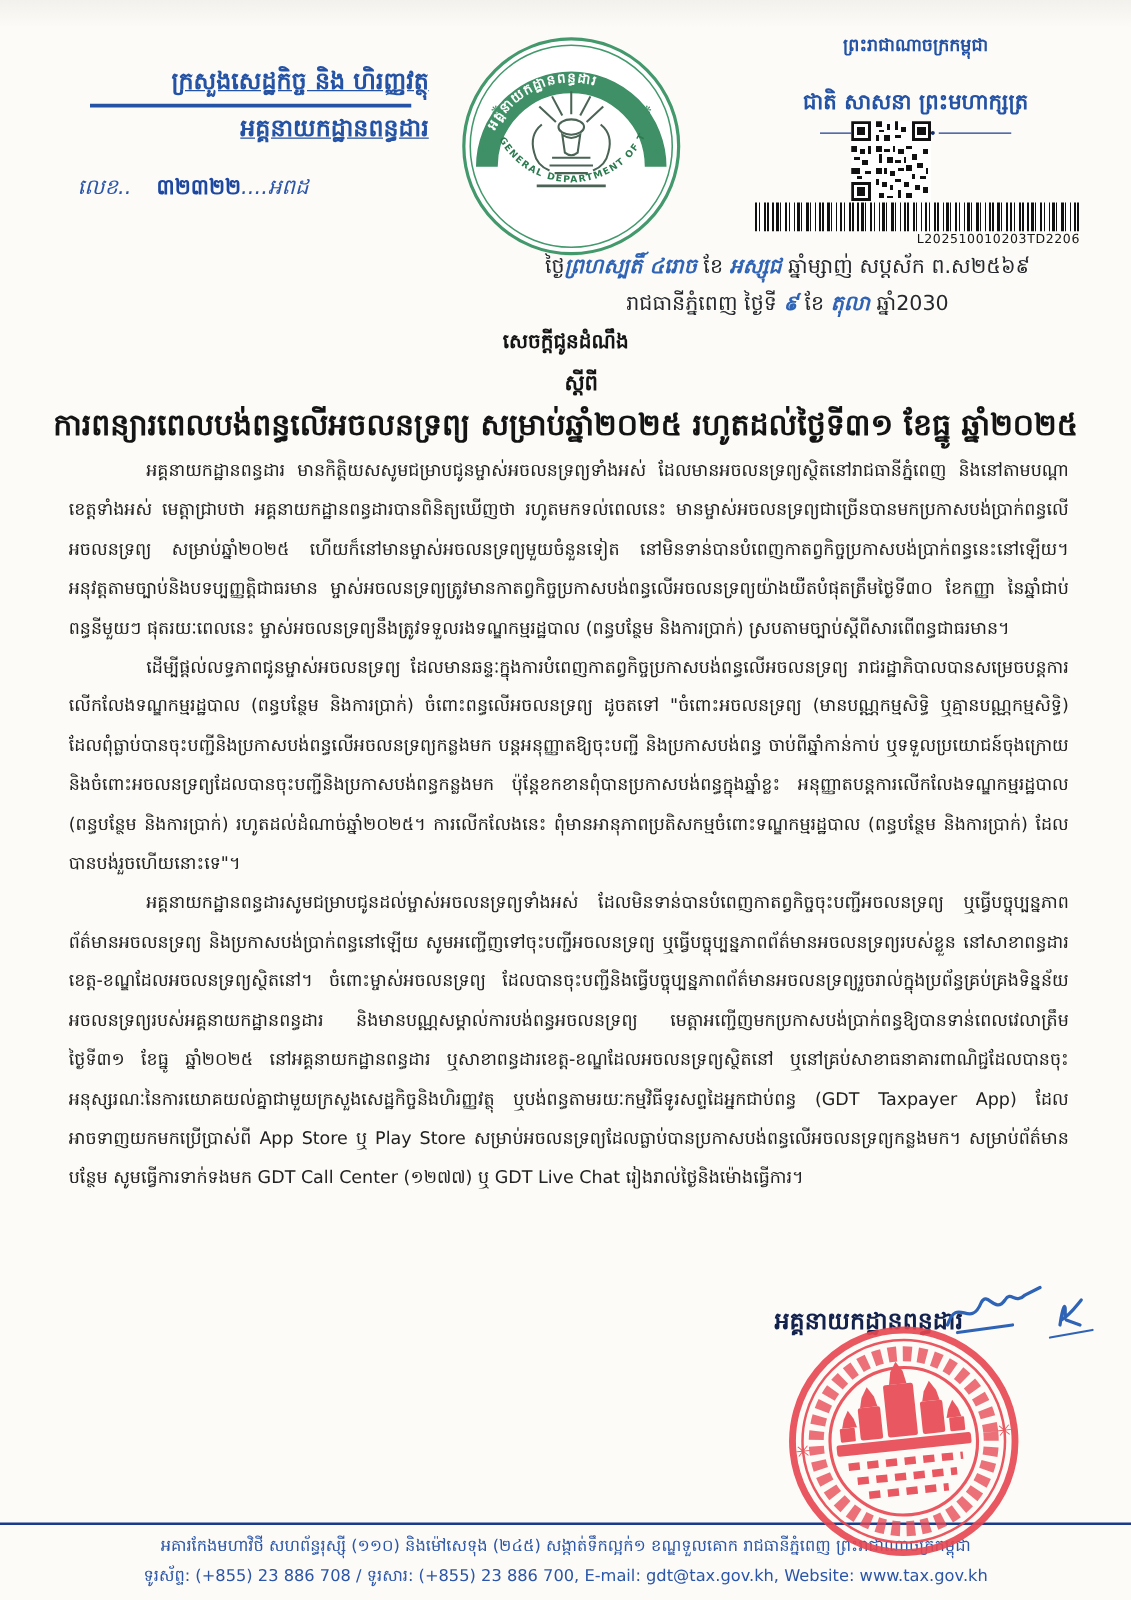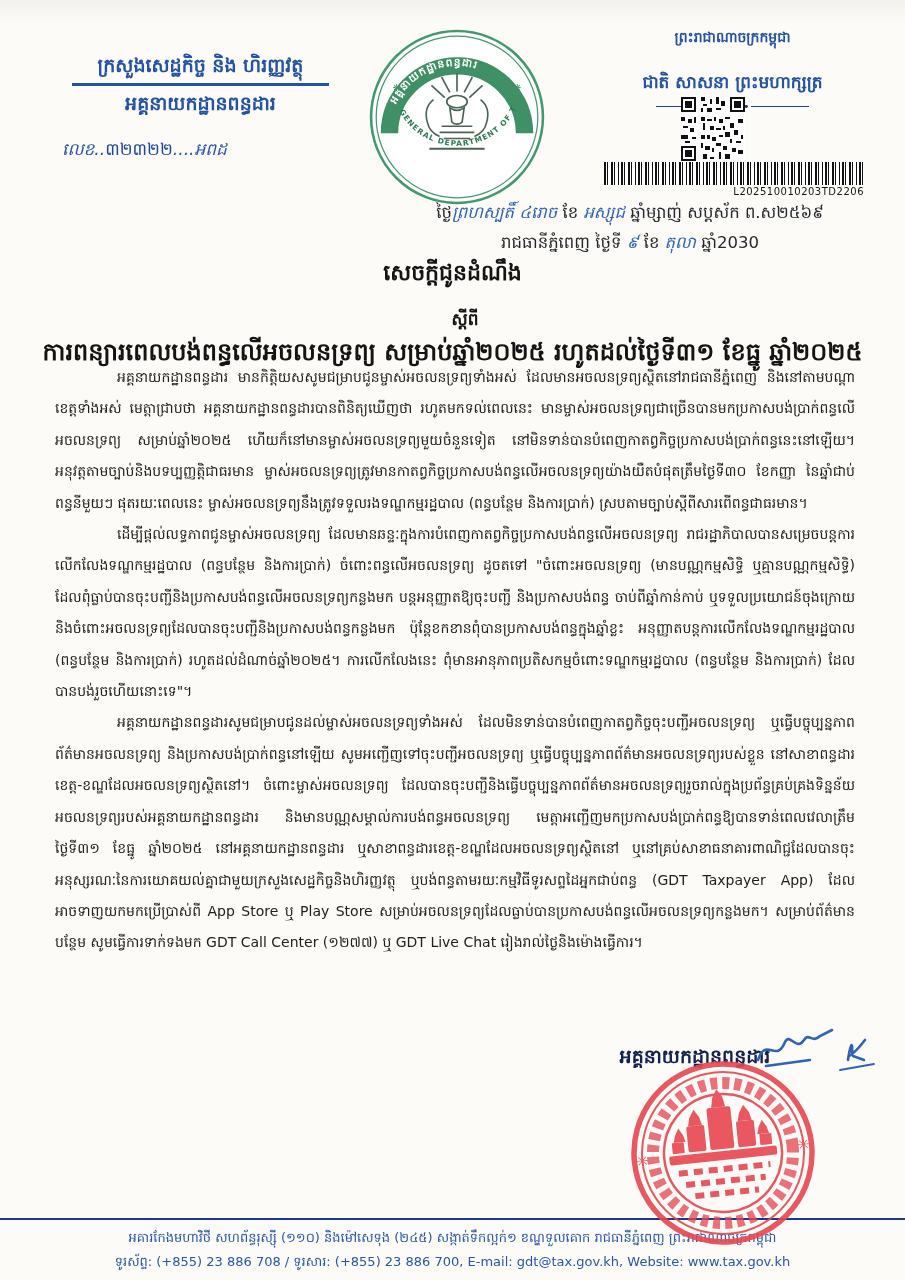--- a/index.html
+++ b/index.html
@@ -2,50 +2,50 @@
 <html><head>
 <meta charset="utf-8">
 <style>
   html,body{margin:0;padding:0;background:#e9e8e4;}
   .page{
     position:relative;width:905px;height:1280px;overflow:hidden;
     background:linear-gradient(180deg,#f2f1ec 0,#fcfbf7 22px,#fcfbf7 100%);
     font-family:"DejaVu Sans",sans-serif;color:#1e1e1e;
   }
   
-  .ministry{position:absolute;left:58px;top:52px;width:285px;text-align:center;color:#2452a4;}
+  .ministry{position:absolute;left:58px;top:52px;width:285px;text-align:right;color:#2452a4;text-decoration:underline;}
   .ministry .l1{font-size:19px;font-weight:bold;line-height:26px;}
   .ministry .rule{border-top:3px solid #2452a4;margin:5px 14px 4px 14px;}
   .ministry .l2{font-size:19px;font-weight:bold;line-height:26px;}
   .doc-number{position:absolute;left:62px;top:138px;width:300px;text-align:left;
     font-size:17px;font-style:italic;color:#2a55a8;}
-  .doc-number .hw{font-weight:normal;font-style:normal;color:#1d47a0;}
+  .doc-number .hw{font-weight:bold;font-style:normal;color:#1d47a0;margin-left:20px;}
   
   .seal{position:absolute;left:368px;top:28px;width:178px;height:178px;}
   
   .kingdom{position:absolute;left:575px;top:22px;width:315px;text-align:center;color:#2452a4;}
   .kingdom .l1{font-size:14px;font-weight:bold;line-height:30px;}
   .kingdom .l2{font-size:17px;font-weight:bold;line-height:26px;margin-top:17px;}
   .ornament{display:flex;align-items:center;justify-content:center;margin-top:5px;color:#1d3f8f;}
   .ornament .bar{flex:0 0 58px;border-top:1.5px solid #1d3f8f;}
   .ornament .knot{font-size:11px;letter-spacing:-1px;padding:0 3px;color:#152f6e;}
   .qr{position:absolute;left:681px;top:97px;width:64px;height:64px;}
   .barcode{position:absolute;left:604px;top:162px;width:260px;height:23px;background:
     repeating-linear-gradient(90deg,#111 0 2px,#fff 2px 3px,#111 3px 4px,#fff 4px 7px,
     #111 7px 9px,#fff 9px 10px,#111 10px 11px,#fff 11px 14px,#111 14px 15px,#fff 15px 17px);}
   .barcode-label{position:absolute;left:604px;top:186px;width:260px;text-align:right;
     font-size:10px;color:#161616;letter-spacing:.5px;}
   
   .date-block{position:absolute;left:350px;top:198px;width:560px;text-align:center;
     font-size:16.5px;line-height:30px;color:#24272b;}
-  .date-block .hw{color:#2f63b5;font-style:italic;font-weight:normal;text-align:right;}
+  .date-block .hw{color:#2f63b5;font-style:italic;font-weight:bold;text-align:right;}
   
   .title-block{position:absolute;left:0;top:258px;width:905px;text-align:center;color:#141414;}
-  .title-block .t1{font-size:22px;font-weight:bold;line-height:30px;}
-  .title-block .t2{font-size:17px;font-weight:bold;line-height:26px;margin-top:18px;padding-left:25px;}
+  .title-block .t1{font-size:16px;font-weight:bold;line-height:30px;}
+  .title-block .t2{font-size:17px;font-weight:bold;line-height:26px;margin-top:6px;padding-left:25px;}
   .title-block .t3{font-size:24px;font-weight:bold;line-height:30px;margin-top:5px;padding:0 40px;}
   
   .body-block{position:absolute;left:55px;top:362px;width:800px;height:702px;overflow:hidden;
     font-size:14px;line-height:31.4px;text-align:justify;color:#202020;}
   .body-block p{margin:0;text-indent:62px;}
   
   .sign-label{position:absolute;left:560px;top:1044px;width:270px;text-align:center;
     font-size:19px;font-weight:bold;color:#13214d;}
   .sign-scribble{position:absolute;left:752px;top:1026px;width:130px;height:62px;}
   

